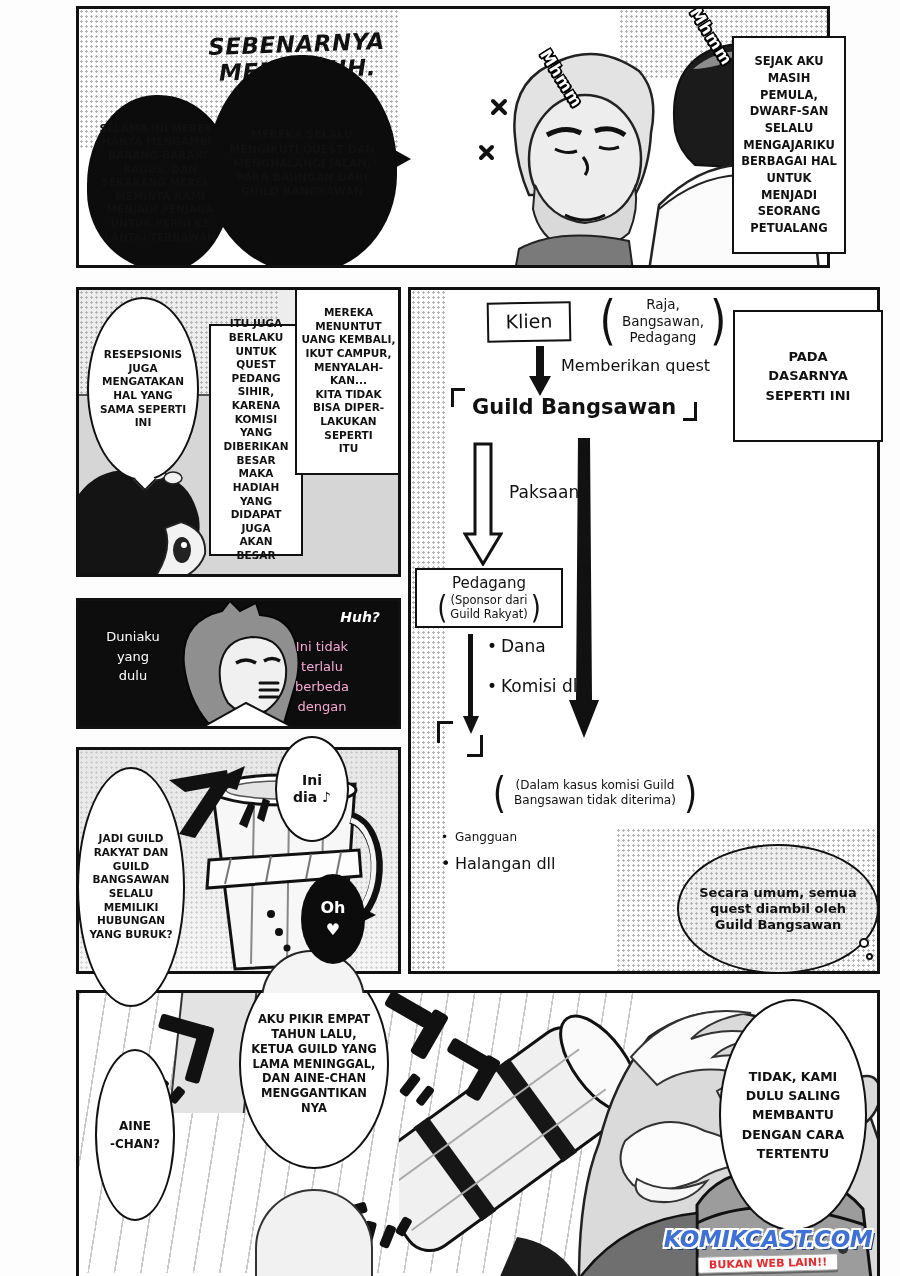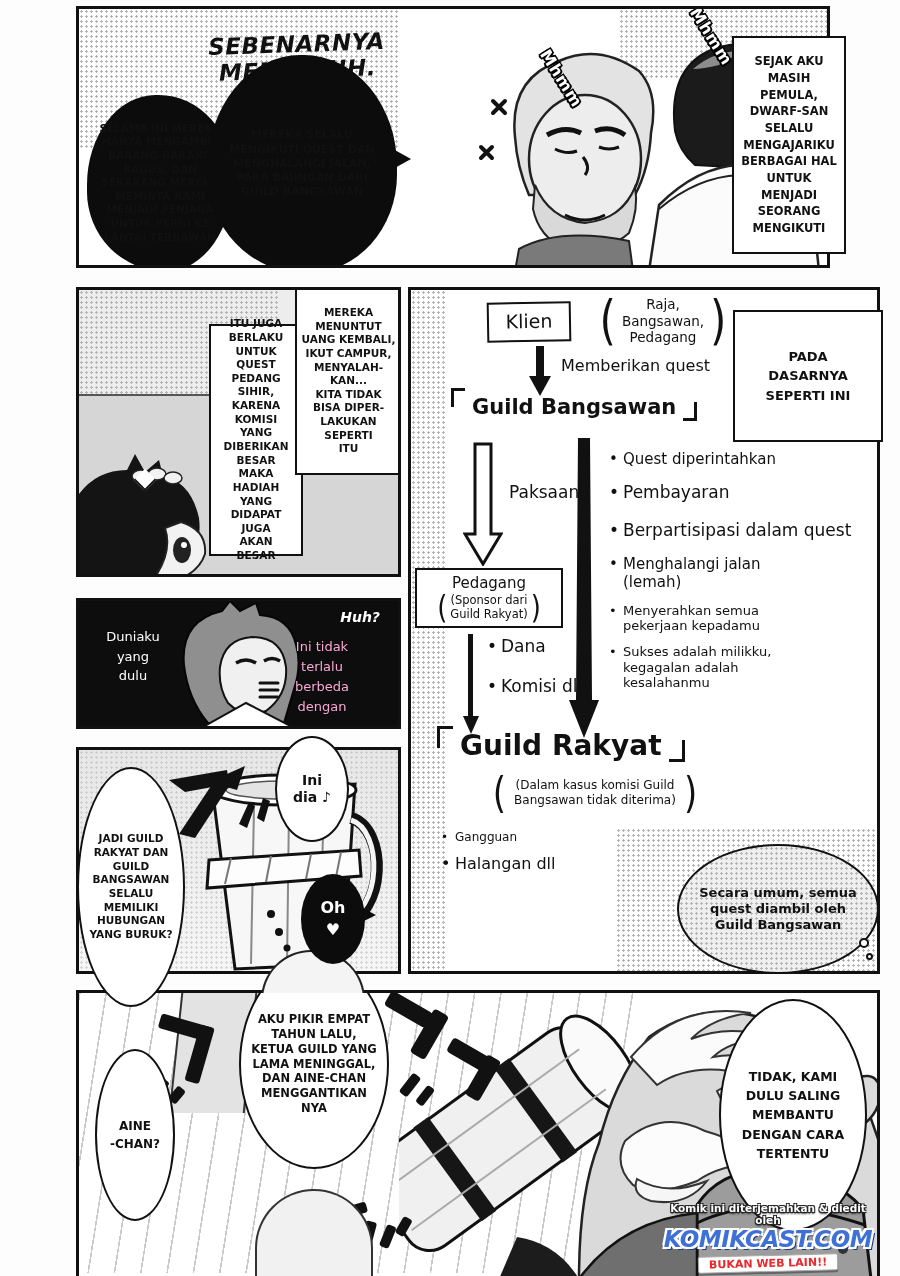--- a/index.html
+++ b/index.html
@@ -74,39 +74,42 @@
     <div class="abs blackbubble flexc" style="left:8px;top:86px;width:146px;height:176px;padding:10px;">
       <div class="dlg" style="font-size:10.5px;">SELAMA INI MEREKA HANYA MENGAMBIL BARANG-BARANG BAGUS, DAN SEKARANG MEREKA MEMINTA KAMI MENJADI PENJAGA UNTUK PERGI KE LANTAI TERBAWAH</div>
     </div>
     <div class="abs blackbubble flexc" style="left:128px;top:46px;width:190px;height:218px;padding:16px;border-radius:50% 50% 48% 52%/54% 52% 46% 48%;">
       <div class="dlg" style="font-size:11px;">MEREKA SELALU MENGIKUTI QUEST DAN MENGHALANGI JALAN, PARA BAJINGAN DARI GUILD BANGSAWAN</div>
     </div>
     <div class="abs" style="left:314px;top:140px;width:0;height:0;border-top:10px solid transparent;border-bottom:10px solid transparent;border-left:18px solid #0c0c0c;"></div>
   </div>
 
   <div class="abs wbox flexc" style="left:732px;top:36px;width:114px;height:218px;padding:8px 6px;z-index:5;">
-    <div class="dlg preline" style="font-size:11.5px;line-height:1.45;">SEJAK AKU MASIH PEMULA, DWARF-SAN SELALU MENGAJARIKU BERBAGAI HAL UNTUK MENJADI SEORANG MENGIKUTI</div>
+    <div class="dlg preline" style="font-size:11.5px;line-height:1.45;">SEJAK AKU MASIH PEMULA, DWARF-SAN SELALU MENGAJARIKU BERBAGAI HAL UNTUK MENJADI SEORANG PETUALANG</div>
   </div>
 
   <div class="panel" style="left:76px;top:287px;width:325px;height:290px;overflow:hidden;background:#ededed;">
     <div class="abs dots" style="left:0;top:0;width:200px;height:110px;"></div>
     <div class="abs" style="left:0;top:104px;width:325px;height:186px;background:#d6d6d6;border-top:2px solid #555;"></div>
 
     <svg class="abs" style="left:0;top:140px;width:150px;height:150px;" viewBox="0 0 150 150">
       <path d="M0 150 V64 Q18 40 48 40 L56 24 L66 42 L80 30 L84 46 Q112 52 120 88 Q124 120 102 150 Z" fill="#141414"></path>
       <path d="M102 92 Q128 100 126 124 Q120 142 98 150 L74 150 Q94 122 86 98 Z" fill="#f2f2f2" stroke="#222" stroke-width="2"></path>
       <ellipse cx="103" cy="120" rx="9" ry="13" fill="#222"></ellipse>
       <circle cx="105" cy="115" r="3" fill="#fff"></circle>
       <g fill="#f2f2f2" stroke="#222" stroke-width="1.5">
         <ellipse cx="62" cy="46" rx="9" ry="6"></ellipse>
           <ellipse cx="78" cy="44" rx="9" ry="6"></ellipse>
           <ellipse cx="94" cy="48" rx="9" ry="6"></ellipse>
       </g>
     </svg>
 
+    <div class="abs bubble flexc" style="left:8px;top:7px;width:112px;height:184px;padding:10px 8px;">
+      <div class="dlg" style="font-size:10.5px;">RESEPSIONIS JUGA MENGATAKAN HAL YANG SAMA SEPERTI INI</div>
+    </div>
     <div class="tail-down" style="left:58px;top:182px;"></div>
 
     <div class="abs wbox flexc" style="left:130px;top:34px;width:94px;height:232px;padding:6px 20px;">
       <div class="dlg" style="font-size:10.5px;">ITU JUGA BERLAKU UNTUK QUEST PEDANG SIHIR, KARENA KOMISI YANG DIBERIKAN BESAR MAKA HADIAH YANG DIDAPAT JUGA AKAN BESAR</div>
     </div>
 
     <div class="abs wbox flexc" style="left:216px;top:-3px;width:107px;height:188px;padding:10px 3px;">
       <div class="dlg preline" style="font-size:10.5px;">MEREKA MENUNTUT
 UANG KEMBALI,
 IKUT CAMPUR,
@@ -151,28 +154,20 @@
 
     <svg class="abs" style="left:52px;top:152px;width:40px;height:124px;" viewBox="0 0 40 124">
       <path d="M12 2 H28 V92 H38 L20 122 L2 92 H12 Z" fill="#fff" stroke="#111" stroke-width="3"></path>
     </svg>
     <span class="abs hand" style="left:98px;top:192px;font-size:17px;">Paksaan</span>
 
     <svg class="abs" style="left:158px;top:148px;width:30px;height:300px;" viewBox="0 0 30 300">
       <path d="M9 0 H21 L23 262 H30 L15 300 L0 262 H7 Z" fill="#111"></path>
     </svg>
 
-    <ul class="blist hand" style="position:absolute;left:198px;top:160px;width:264px;">
-      <li style="font-size:15px;margin-bottom:14px;">Quest diperintahkan</li>
-      <li style="font-size:17px;margin-bottom:18px;">Pembayaran</li>
-      <li style="font-size:17px;margin-bottom:14px;width:230px;">Berpartisipasi dalam quest</li>
-      <li style="font-size:15px;margin-bottom:12px;width:180px;">Menghalangi jalan (lemah)</li>
-      <li style="font-size:13px;margin-bottom:10px;width:170px;">Menyerahkan semua pekerjaan kepadamu</li>
-      <li style="font-size:13px;width:180px;">Sukses adalah milikku, kegagalan adalah kesalahanmu</li>
-    </ul>
 
     <div class="abs wbox" style="left:4px;top:278px;width:148px;height:60px;padding:4px 2px;text-align:center;">
       <div class="hand" style="font-size:15px;">Pedagang</div>
       <div style="display:flex;align-items:center;justify-content:center;">
         <span class="bigparen" style="font-size:26px;">(</span>
         <span class="hand preline" style="font-size:11.5px;text-align:center;margin:0 3px;">(Sponsor dari
 Guild Rakyat)</span>
         <span class="bigparen" style="font-size:26px;">)</span>
       </div>
     </div>
@@ -180,21 +175,21 @@
     <svg class="abs" style="left:52px;top:344px;width:16px;height:100px;" viewBox="0 0 16 100">
       <rect x="5" y="0" width="5" height="84" fill="#111"></rect>
         <polygon points="0,82 16,82 8,100" fill="#111"></polygon>
     </svg>
     <ul class="blist hand" style="position:absolute;left:76px;top:346px;">
       <li style="font-size:17px;margin-bottom:20px;">Dana</li>
       <li style="font-size:17px;">Komisi dll</li>
     </ul>
 
     <div class="abs" style="left:26px;top:438px;width:300px;">
-      <span class="cb-l" style="width:13px;height:19px;"></span><span class="hand" style="font-size:28px;font-weight:bold;">Guild Rakyat</span><span class="cb-r" style="width:13px;height:19px;"></span>
+      <span class="cb-l" style="width:13px;height:19px;"></span><span class="cb-r" style="width:13px;height:19px;"></span>
     </div>
     <div class="abs flexc" style="left:14px;top:486px;width:340px;">
       <span class="bigparen" style="font-size:34px;">(</span>
       <span class="hand preline" style="font-size:12px;text-align:center;margin:0 8px;">(Dalam kasus komisi Guild
 Bangsawan tidak diterima)</span>
       <span class="bigparen" style="font-size:34px;">)</span>
     </div>
     <ul class="blist hand" style="position:absolute;left:30px;top:540px;">
       <li style="font-size:12px;">Gangguan</li>
       <li style="font-size:16px;">Halangan dll</li>
@@ -361,19 +356,18 @@
 
     <div class="abs bubble flexc" style="left:160px;top:-34px;width:150px;height:210px;padding:12px 10px;z-index:4;">
       <div class="dlg" style="font-size:11.5px;">AKU PIKIR EMPAT TAHUN LALU, KETUA GUILD YANG LAMA MENINGGAL, DAN AINE-CHAN MENGGANTIKAN NYA</div>
     </div>
 
     <div class="abs bubble flexc" style="left:640px;top:6px;width:148px;height:232px;padding:12px 10px;z-index:4;">
       <div class="dlg" style="font-size:12.5px;line-height:1.55;">TIDAK, KAMI DULU SALING MEMBANTU DENGAN CARA TERTENTU</div>
     </div>
 
     <div class="abs" style="right:2px;bottom:4px;width:214px;text-align:center;z-index:6;">
-      <div class="wm1">Komik ini diterjemahkan &amp; diedit oleh</div>
       <div class="wm2" style="color:#3e70d5;">KOMIKCAST.COM</div>
       <div><span class="wm3" style="color:#e8282d;">BUKAN WEB LAIN!!</span></div>
     </div>
   </div>
 
 </div>
 
 </body></html>

